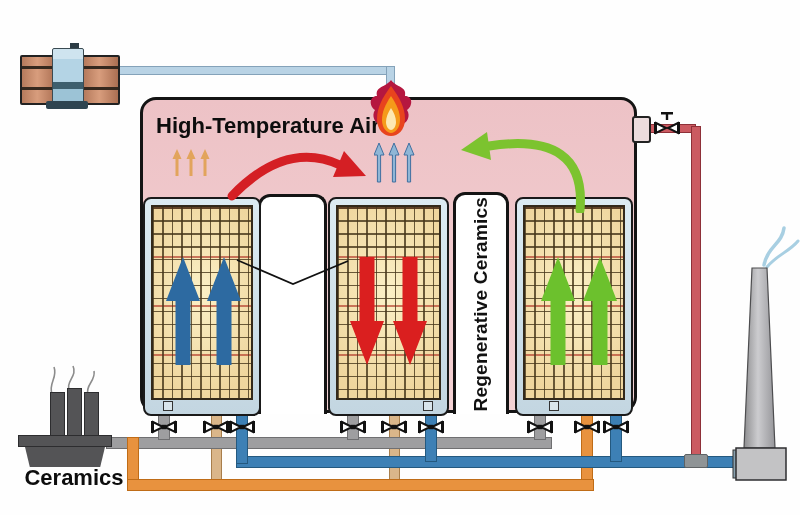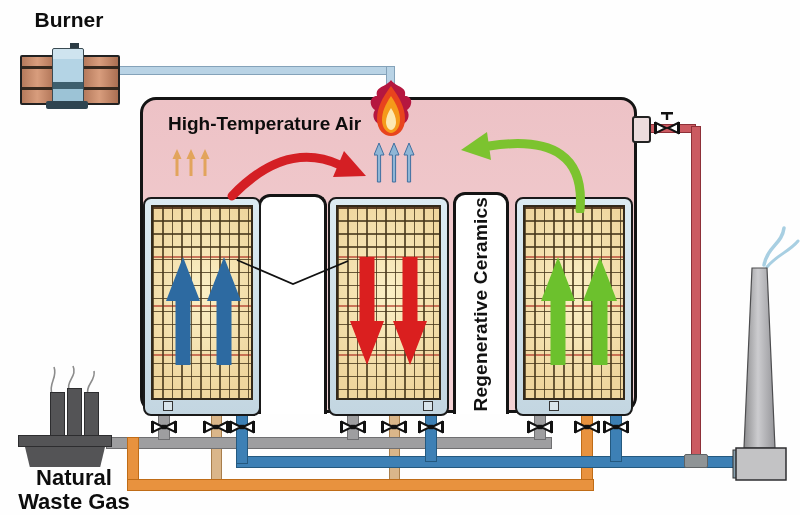--- a/index.html
+++ b/index.html
@@ -105,22 +105,21 @@
       <path d="M26,29 C20,16 34,12 29,1" fill="none" stroke="#8c8c8c" stroke-width="1.6"></path>
       <path d="M44,29 C41,20 52,16 50,6" fill="none" stroke="#8c8c8c" stroke-width="1.6"></path>
     </svg>
     <div class="stack" style="left:38px;top:27px;width:13px;height:45px;"></div>
     <div class="stack" style="left:55px;top:23px;width:13px;height:49px;"></div>
     <div class="stack" style="left:72px;top:27px;width:13px;height:45px;"></div>
     <div class="abs" style="left:6px;top:70px;width:94px;height:12px;background:#545456;border:1px solid #2d2d2f;"></div>
     <div class="abs" style="left:13px;top:82px;width:80px;height:20px;background:#545456;clip-path:polygon(0 0,100% 0,94% 100%,6% 100%);"></div>
   </div>
   <div class="abs lbl txt-big" style="left:0px;top:466px;width:148px;font-size:22px;">
-    <div>Natural</div>
-    <div>Waste Gas</div>
+    <div>Ceramics</div>
   </div>
 
   <svg class="abs" style="left:151px;top:419px;" width="26" height="16" viewBox="0 0 26 16">
       <polygon points="2,3 12,8 2,13" fill="#fff" stroke="#111" stroke-width="2"></polygon>
       <polygon points="24,3 14,8 24,13" fill="#fff" stroke="#111" stroke-width="2"></polygon>
       <rect x="0" y="2" width="2.2" height="12" fill="#111"></rect>
       <rect x="23.8" y="2" width="2.2" height="12" fill="#111"></rect>
       <rect x="10.5" y="5.8" width="5" height="4.4" fill="#111"></rect>
     </svg>
   <svg class="abs" style="left:203px;top:419px;" width="26" height="16" viewBox="0 0 26 16">
@@ -209,21 +208,21 @@
     <svg class="abs" style="left:8px;top:8px;" width="102" height="196" viewBox="0 0 102 196">
       <polygon points="33,50 50,94 40.5,94 40.5,158 25.5,158 25.5,94 16,94" fill="#6cc12d"></polygon>
       <polygon points="75,50 92,94 82.5,94 82.5,158 67.5,158 67.5,94 58,94" fill="#6cc12d"></polygon>
     </svg>
   </div>
 
   <svg class="abs" style="left:230px;top:252px;" width="126" height="38" viewBox="0 0 126 38">
     <polyline points="7,8 63,32 118,9" fill="none" stroke="#111" stroke-width="1.8"></polyline>
   </svg>
 
-  <div class="abs lbl" style="left:168px;top:114px;font-size:19px;white-space:nowrap;">High-Temperature Air</div>
+  <div class="abs lbl" style="left:156px;top:114px;font-size:22px;white-space:nowrap;">High-Temperature Air</div>
 
   <svg class="abs" style="left:172px;top:149px;" width="46" height="28" viewBox="0 0 46 28">
     <polygon points="5,0 9.5,10 6.5,10 6.5,27 3.5,27 3.5,10 0.5,10" fill="#e2a45c"></polygon>
     <polygon points="19,0 23.5,10 20.5,10 20.5,27 17.5,27 17.5,10 14.5,10" fill="#e2a45c"></polygon>
     <polygon points="33,0 37.5,10 34.5,10 34.5,27 31.5,27 31.5,10 28.5,10" fill="#e2a45c"></polygon>
   </svg>
   <svg class="abs" style="left:374px;top:143px;" width="46" height="40" viewBox="0 0 46 40">
     <polygon points="5,0 10,12 6.6,12 6.6,39 3.4,39 3.4,12 0,12" fill="#8fb6d6" stroke="#3f6f9f" stroke-width="1"></polygon>
     <polygon points="20,0 25,12 21.6,12 21.6,39 18.4,39 18.4,12 15,12" fill="#8fb6d6" stroke="#3f6f9f" stroke-width="1"></polygon>
     <polygon points="35,0 40,12 36.6,12 36.6,39 33.4,39 33.4,12 30,12" fill="#8fb6d6" stroke="#3f6f9f" stroke-width="1"></polygon>
@@ -241,21 +240,20 @@
   <div class="abs" style="left:632px;top:116px;width:19px;height:27px;background:#ecdcdd;border:2.5px solid #222;border-radius:3px;"></div>
   <svg class="abs" style="left:654px;top:112px;" width="26" height="24" viewBox="0 0 26 24">
     <rect x="11.8" y="1" width="2.4" height="7" fill="#111"></rect>
     <rect x="7" y="0" width="12" height="2.5" fill="#111"></rect>
     <polygon points="2,11 12,16 2,21" fill="#fff" stroke="#111" stroke-width="2"></polygon>
     <polygon points="24,11 14,16 24,21" fill="#fff" stroke="#111" stroke-width="2"></polygon>
     <rect x="0" y="10" width="2.2" height="12" fill="#111"></rect>
     <rect x="23.8" y="10" width="2.2" height="12" fill="#111"></rect>
   </svg>
 
-  <div class="abs lbl" style="left:14px;top:8px;width:110px;font-size:21px;">Burner</div>
 
   <div class="pipe pipe-lblue" style="left:114px;top:66px;width:281px;height:9px;"></div>
   <div class="pipe pipe-lblue" style="left:386px;top:66px;width:9px;height:33px;"></div>
 
   <div id="burner-device" class="abs">
     <div id="burner-nub"></div>
     <div class="barrel" style="left:2px;"></div>
     <div class="barrel" style="left:64px;"></div>
     <div id="burner-body"></div>
     <div id="burner-base"></div>

